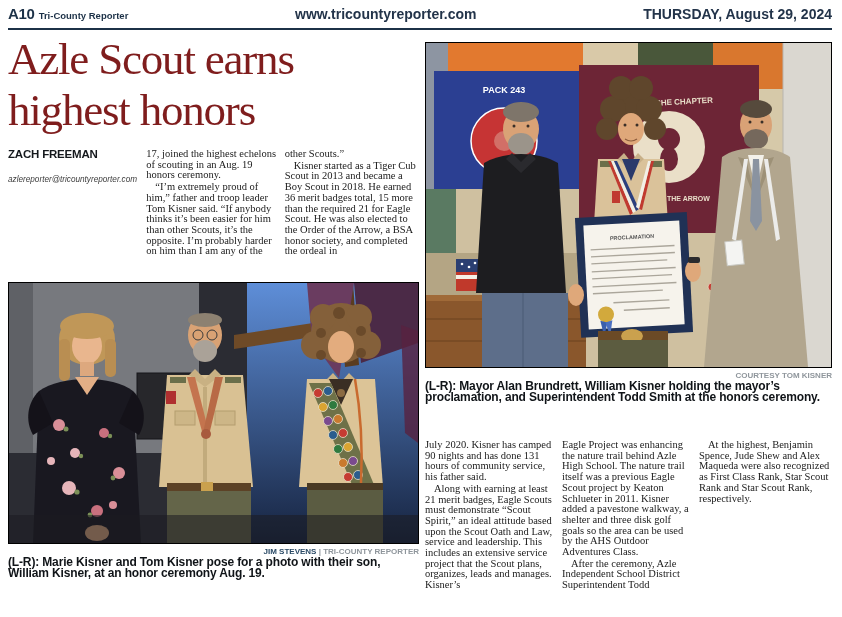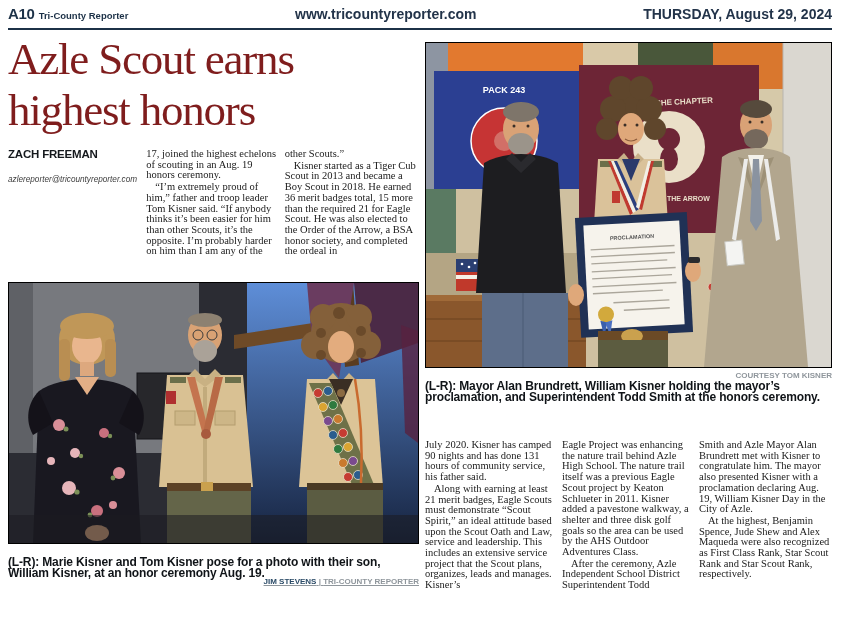--- a/index.html
+++ b/index.html
@@ -33,21 +33,21 @@
   
   .photo{position:absolute;border:1px solid #000000;box-sizing:border-box;background:#cfc0a0;}
   .photo-left{left:8px;top:282px;width:411px;height:262px;}
   .photo-right{left:425px;top:42px;width:407px;height:326px;}
   .photo svg{display:block;width:100%;height:100%;}
 
   
   .credit{position:absolute;font-family:"Liberation Sans",sans-serif;font-weight:bold;
           font-size:8px;letter-spacing:0;text-align:right;color:#8f969c;}
   .credit .name{color:#2a4a66;}
-  .credit-left{left:8px;top:577px;width:411px;text-decoration:underline;}
+  .credit-left{left:8px;top:547px;width:411px;}
   .credit-right{left:425px;top:371px;width:407px;}
   .caption{position:absolute;font-family:"Liberation Sans",sans-serif;font-weight:bold;
            font-size:12px;line-height:11px;letter-spacing:-0.15px;color:#101418;}
   .caption-left{left:8px;top:557px;width:414px;}
   .caption-right{left:425px;top:381px;width:408px;}
 
   svg text{font-family:"Liberation Sans",sans-serif;font-weight:bold;}
 </style>
 </head>
 <body>
@@ -348,18 +348,17 @@
   <section class="cols botcols">
     <div class="col">
       <p>July 2020. Kisner has camped 90 nights and has done 131 hours of community service, his father said.</p>
       <p class="ind">Along with earning at least 21 merit badges, Eagle Scouts must demonstrate “Scout Spirit,” an ideal attitude based upon the Scout Oath and Law, service and leadership. This includes an extensive service project that the Scout plans, organizes, leads and manages. Kisner’s</p>
     </div>
     <div class="col">
       <p>Eagle Project was enhancing the nature trail behind Azle High School. The nature trail itself was a previous Eagle Scout project by Keaton Schlueter in 2011. Kisner added a pavestone walkway, a shelter and three disk golf goals so the area can be used by the AHS Outdoor Adventures Class.</p>
       <p class="ind">After the ceremony, Azle Independent School District Superintendent Todd</p>
     </div>
     <div class="col">
-      <p>Smith and Azle Mayor Alan Brundrett met with Kisner to congratulate him. The mayor also presented Kisner with a proclamation declaring Aug. 19, William Kisner Day in the City of Azle.</p>
       <p class="ind">At the highest, Benjamin Spence, Jude Shew and Alex Maqueda were also recognized as First Class Rank, Star Scout Rank and Star Scout Rank, respectively.</p>
     </div>
   </section>
 
 </div>
 
 </body></html>

